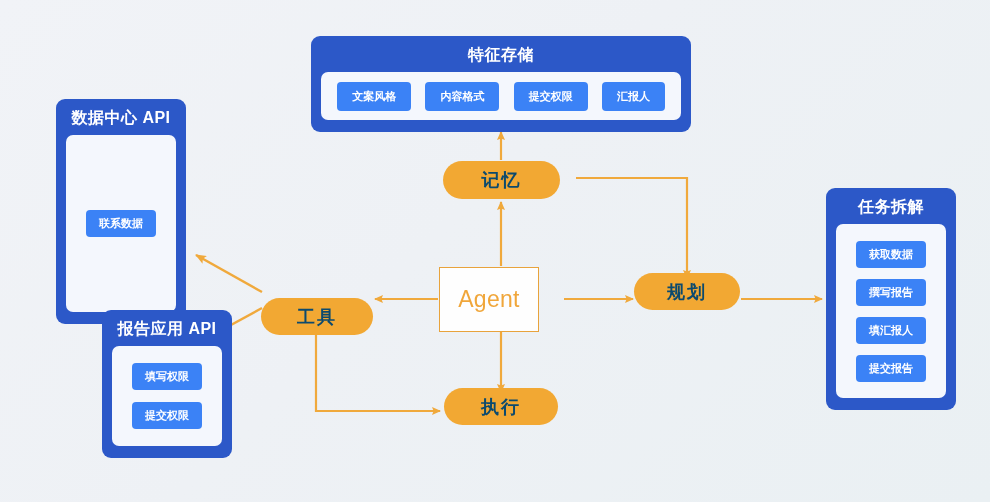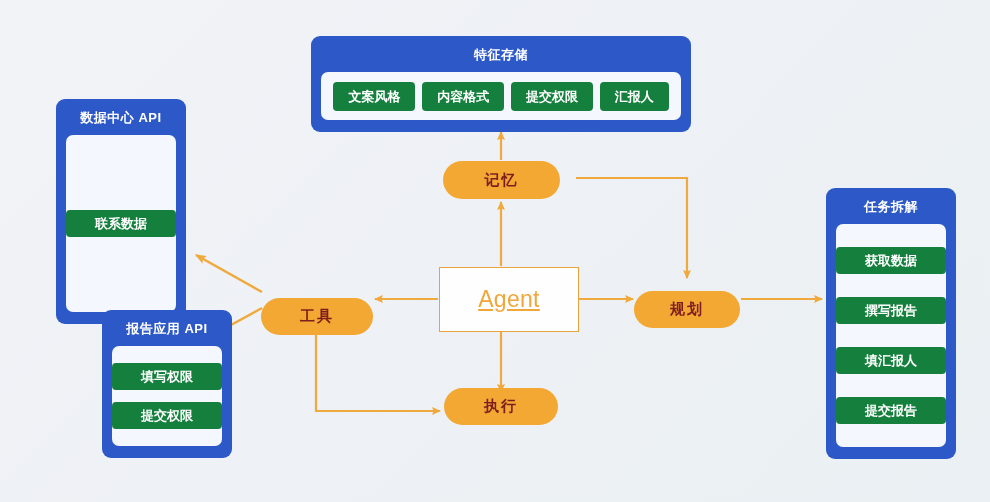--- a/index.html
+++ b/index.html
@@ -33,72 +33,73 @@
     background: #2c58c8;
     border-radius: 9px;
     box-sizing: border-box;
     padding: 9px 10px 12px 10px;
     display: flex;
     flex-direction: column;
     align-items: center;
   }
   .panel-title {
     color: #ffffff;
-    font-size: 13px;
+    font-size: 16px;
     font-weight: bold;
     letter-spacing: .5px;
     line-height: 20px;
     margin-bottom: 7px;
     white-space: nowrap;
   }
   .panel-inner {
     background: #f4f7fd;
     border-radius: 7px;
     width: 100%;
     flex: 1;
     display: flex;
     box-sizing: border-box;
   }
   .panel-inner.vertical {
     flex-direction: column;
+    align-items: center;
     justify-content: space-around;
     padding: 11px 0;
   }
   .panel-inner.horizontal {
     flex-direction: row;
     align-items: center;
     justify-content: space-around;
     padding: 7px 9px;
   }
   .chip {
-    background: #15803d;
+    background: #3b82f6;
     color: #ffffff;
-    font-size: 13px;
+    font-size: 11px;
     font-weight: bold;
     border-radius: 4px;
     text-align: center;
     white-space: nowrap;
     box-sizing: border-box;
   }
   .panel-inner.vertical .chip {
     padding: 6px 13px;
     line-height: 15px;
   }
   .panel-inner.horizontal .chip {
     padding: 7px 15px;
     line-height: 15px;
   }
 
   
   .pill {
     position: absolute;
     background: #f2a833;
     border-radius: 20px;
-    color: #7f1d1d;
-    font-size: 15px;
+    color: #0c4a6e;
+    font-size: 18px;
     font-weight: bold;
     letter-spacing: 2px;
     display: flex;
     align-items: center;
     justify-content: center;
     box-sizing: border-box;
   }
   .agent-box {
     position: absolute;
     background: #fefefe;
@@ -169,43 +170,43 @@
   </div>
 
   <div class="panel" style="left:56px; top:310px; width:130px; height:148px;margin-left:46px;">
     <div class="panel-title">报告应用 API</div>
     <div class="panel-inner vertical">
       <div class="chip">填写权限</div>
       <div class="chip">提交权限</div>
     </div>
   </div>
 
-  <div class="panel" style="left:826px; top:188px; width:130px; height:271px;">
+  <div class="panel" style="left:826px; top:188px; width:130px; height:222px;">
     <div class="panel-title">任务拆解</div>
     <div class="panel-inner vertical">
       <div class="chip">获取数据</div>
       <div class="chip">撰写报告</div>
       <div class="chip">填汇报人</div>
       <div class="chip">提交报告</div>
     </div>
   </div>
 
   <div class="pill" style="left:443px; top:161px; width:117px; height:38px;">
     <span>记忆</span>
   </div>
 
   <div class="pill" style="left:261px; top:298px; width:112px; height:37px;">
     <span>工具</span>
   </div>
 
-  <div class="pill" style="left:634px; top:291px; width:106px; height:37px;">
+  <div class="pill" style="left:634px; top:273px; width:106px; height:37px;">
     <span>规划</span>
   </div>
 
   <div class="pill" style="left:444px; top:388px; width:114px; height:37px;">
     <span>执行</span>
   </div>
 
-  <div class="agent-box" style="left:439px; top:267px; width:140px; height:65px;text-decoration:underline;">
+  <div class="agent-box" style="left:439px; top:267px; width:100px; height:65px;">
     <span>Agent</span>
   </div>
 
 </div>
 
 </body></html>

